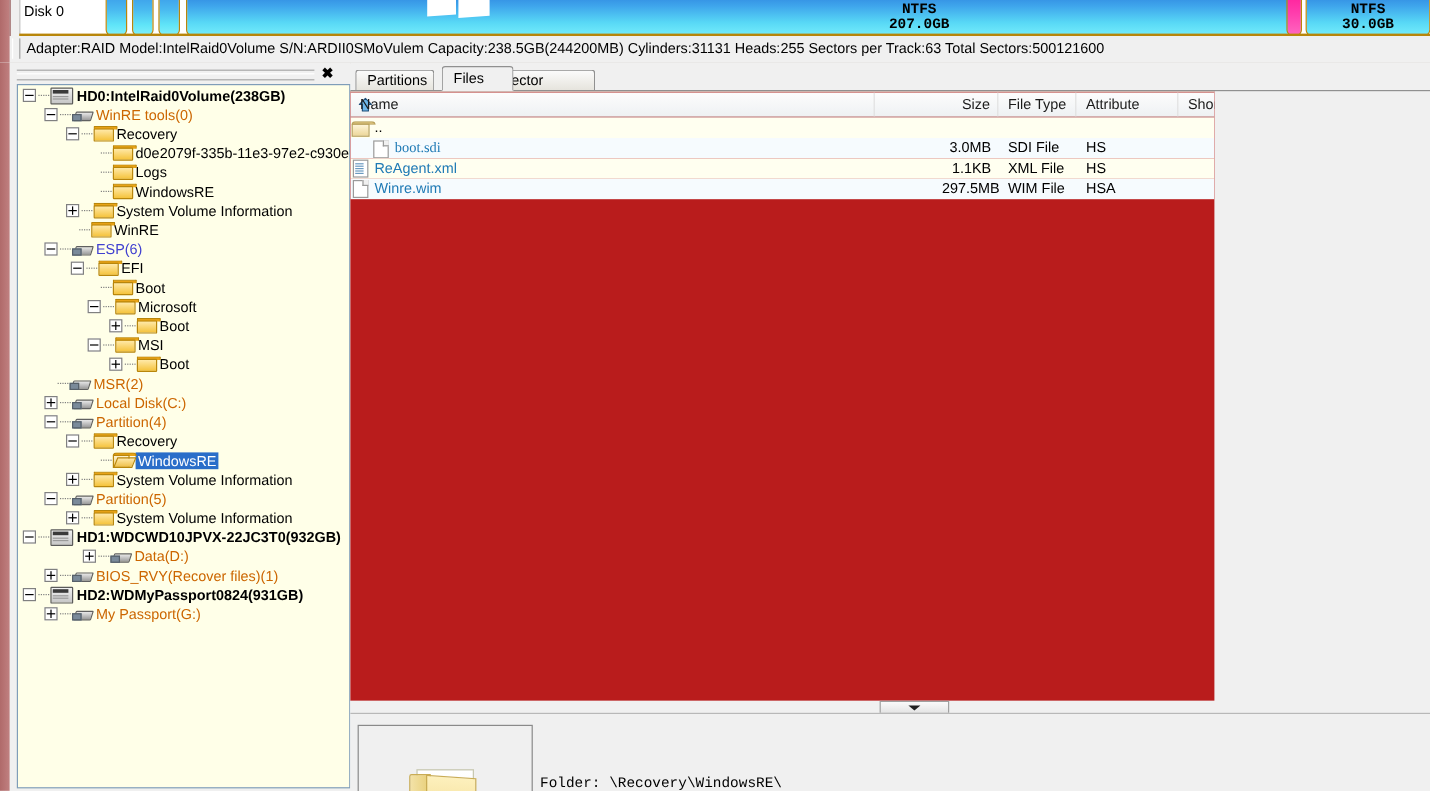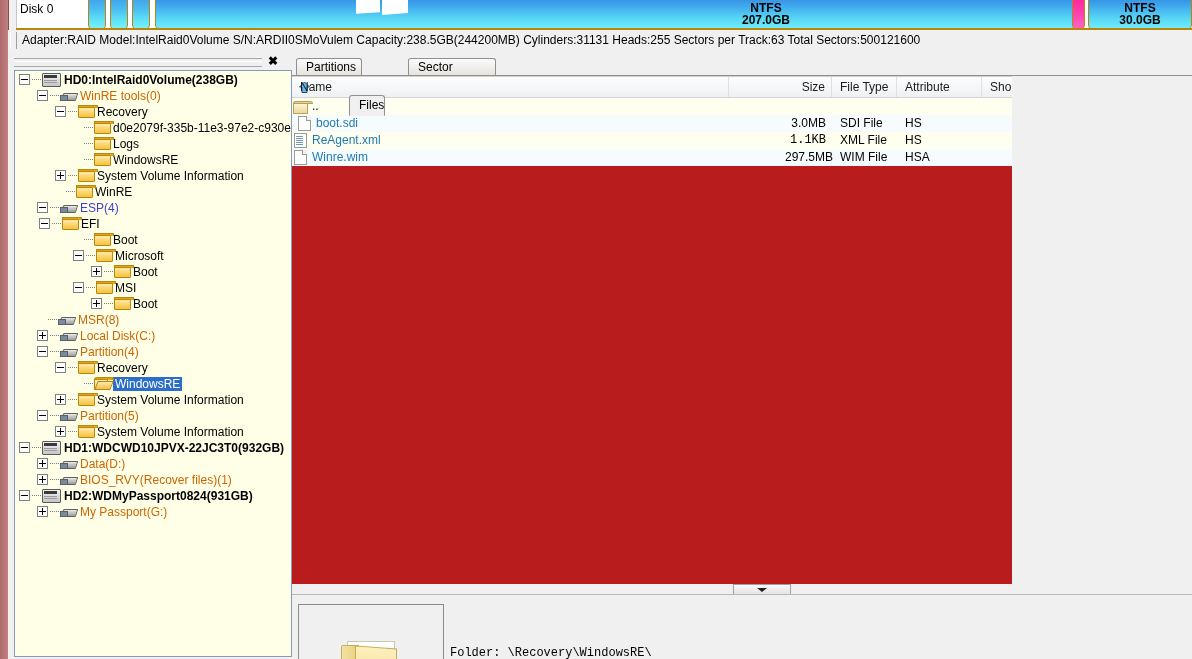--- a/index.html
+++ b/index.html
@@ -60,20 +60,21 @@
     border-color: #b8860b;
   }
   .part-text {
     position: absolute;
     left: 0; right: 0; top: 7px;
     text-align: center;
     font-weight: bold;
     font-size: 12px;
     color: #000;
     line-height: 12px;
+    font-family: Liberation Mono, monospace;
   }
   .part-text .fs { display: block; }
   .part-text .sz { display: block; }
   .winlogo {
     position: absolute;
     left: 50%;
     top: 2px;
     width: 52px;
     height: 18px;
     margin-left: -26px;
@@ -454,49 +455,49 @@
   <div id="tree-box">
     <div id="tree-nodes">
         <div class="tnode" style="padding-left: 4px;"><span class="expander"></span><span class="dots"></span><span class="ico ico-hdd"></span><span class="tlabel disk">HD0:IntelRaid0Volume(238GB)</span></div>
         <div class="tnode" style="padding-left: 22px;"><span class="expander"></span><span class="dots"></span><span class="ico ico-vol"><span class="v1"></span><span class="v2"></span></span><span class="tlabel volume">WinRE tools(0)</span></div>
         <div class="tnode" style="padding-left: 40px;"><span class="expander"></span><span class="dots"></span><span class="ico ico-folder"><span class="tab"></span><span class="body"></span></span><span class="tlabel plain">Recovery</span></div>
         <div class="tnode" style="padding-left: 58px;"><span class="expander-spacer"></span><span class="dots"></span><span class="ico ico-folder"><span class="tab"></span><span class="body"></span></span><span class="tlabel plain">d0e2079f-335b-11e3-97e2-c930e9</span></div>
         <div class="tnode" style="padding-left: 58px;"><span class="expander-spacer"></span><span class="dots"></span><span class="ico ico-folder"><span class="tab"></span><span class="body"></span></span><span class="tlabel plain">Logs</span></div>
         <div class="tnode" style="padding-left: 58px;"><span class="expander-spacer"></span><span class="dots"></span><span class="ico ico-folder"><span class="tab"></span><span class="body"></span></span><span class="tlabel plain">WindowsRE</span></div>
         <div class="tnode" style="padding-left: 40px;"><span class="expander plus"></span><span class="dots"></span><span class="ico ico-folder"><span class="tab"></span><span class="body"></span></span><span class="tlabel plain">System Volume Information</span></div>
         <div class="tnode" style="padding-left: 40px;"><span class="expander-spacer"></span><span class="dots"></span><span class="ico ico-folder"><span class="tab"></span><span class="body"></span></span><span class="tlabel plain">WinRE</span></div>
-        <div class="tnode" style="padding-left: 22px;"><span class="expander"></span><span class="dots"></span><span class="ico ico-vol"><span class="v1"></span><span class="v2"></span></span><span class="tlabel volume blue">ESP(4)</span></div>
-        <div class="tnode" style="padding-left: 24px;"><span class="expander"></span><span class="dots"></span><span class="ico ico-folder"><span class="tab"></span><span class="body"></span></span><span class="tlabel plain">EFI</span></div>
+        <div class="tnode" style="padding-left: 22px;"><span class="expander"></span><span class="dots"></span><span class="ico ico-vol"><span class="v1"></span><span class="v2"></span></span><span class="tlabel volume blue">ESP(6)</span></div>
+        <div class="tnode" style="padding-left: 44px;"><span class="expander"></span><span class="dots"></span><span class="ico ico-folder"><span class="tab"></span><span class="body"></span></span><span class="tlabel plain">EFI</span></div>
         <div class="tnode" style="padding-left: 58px;"><span class="expander-spacer"></span><span class="dots"></span><span class="ico ico-folder"><span class="tab"></span><span class="body"></span></span><span class="tlabel plain">Boot</span></div>
         <div class="tnode" style="padding-left: 58px;"><span class="expander"></span><span class="dots"></span><span class="ico ico-folder"><span class="tab"></span><span class="body"></span></span><span class="tlabel plain">Microsoft</span></div>
         <div class="tnode" style="padding-left: 76px;"><span class="expander plus"></span><span class="dots"></span><span class="ico ico-folder"><span class="tab"></span><span class="body"></span></span><span class="tlabel plain">Boot</span></div>
         <div class="tnode" style="padding-left: 58px;"><span class="expander"></span><span class="dots"></span><span class="ico ico-folder"><span class="tab"></span><span class="body"></span></span><span class="tlabel plain">MSI</span></div>
         <div class="tnode" style="padding-left: 76px;"><span class="expander plus"></span><span class="dots"></span><span class="ico ico-folder"><span class="tab"></span><span class="body"></span></span><span class="tlabel plain">Boot</span></div>
-        <div class="tnode" style="padding-left: 22px;"><span class="expander-spacer"></span><span class="dots"></span><span class="ico ico-vol"><span class="v1"></span><span class="v2"></span></span><span class="tlabel volume">MSR(8)</span></div>
+        <div class="tnode" style="padding-left: 22px;"><span class="expander-spacer"></span><span class="dots"></span><span class="ico ico-vol"><span class="v1"></span><span class="v2"></span></span><span class="tlabel volume">MSR(2)</span></div>
         <div class="tnode" style="padding-left: 22px;"><span class="expander plus"></span><span class="dots"></span><span class="ico ico-vol"><span class="v1"></span><span class="v2"></span></span><span class="tlabel volume">Local Disk(C:)</span></div>
         <div class="tnode" style="padding-left: 22px;"><span class="expander"></span><span class="dots"></span><span class="ico ico-vol"><span class="v1"></span><span class="v2"></span></span><span class="tlabel volume">Partition(4)</span></div>
         <div class="tnode" style="padding-left: 40px;"><span class="expander"></span><span class="dots"></span><span class="ico ico-folder"><span class="tab"></span><span class="body"></span></span><span class="tlabel plain">Recovery</span></div>
         <div class="tnode" style="padding-left: 58px;"><span class="expander-spacer"></span><span class="dots"></span><span class="ico ico-folder-open"><span class="tab"></span><span class="body"></span><span class="flap"></span></span><span class="tlabel sel">WindowsRE</span></div>
         <div class="tnode" style="padding-left: 40px;"><span class="expander plus"></span><span class="dots"></span><span class="ico ico-folder"><span class="tab"></span><span class="body"></span></span><span class="tlabel plain">System Volume Information</span></div>
         <div class="tnode" style="padding-left: 22px;"><span class="expander"></span><span class="dots"></span><span class="ico ico-vol"><span class="v1"></span><span class="v2"></span></span><span class="tlabel volume">Partition(5)</span></div>
         <div class="tnode" style="padding-left: 40px;"><span class="expander plus"></span><span class="dots"></span><span class="ico ico-folder"><span class="tab"></span><span class="body"></span></span><span class="tlabel plain">System Volume Information</span></div>
         <div class="tnode" style="padding-left: 4px;"><span class="expander"></span><span class="dots"></span><span class="ico ico-hdd"></span><span class="tlabel disk">HD1:WDCWD10JPVX-22JC3T0(932GB)</span></div>
-        <div class="tnode" style="padding-left: 22px;"><span class="expander plus"></span><span class="dots"></span><span class="ico ico-vol"><span class="v1"></span><span class="v2"></span></span><span class="tlabel volume">Data(D:)</span></div>
+        <div class="tnode" style="padding-left: 22px; margin-left: 32px;"><span class="expander plus"></span><span class="dots"></span><span class="ico ico-vol"><span class="v1"></span><span class="v2"></span></span><span class="tlabel volume">Data(D:)</span></div>
         <div class="tnode" style="padding-left: 22px;"><span class="expander plus"></span><span class="dots"></span><span class="ico ico-vol"><span class="v1"></span><span class="v2"></span></span><span class="tlabel volume">BIOS_RVY(Recover files)(1)</span></div>
         <div class="tnode" style="padding-left: 4px;"><span class="expander"></span><span class="dots"></span><span class="ico ico-hdd"></span><span class="tlabel disk">HD2:WDMyPassport0824(931GB)</span></div>
         <div class="tnode" style="padding-left: 22px;"><span class="expander plus"></span><span class="dots"></span><span class="ico ico-vol"><span class="v1"></span><span class="v2"></span></span><span class="tlabel volume">My Passport(G:)</span></div>
       </div>
   </div>
 </div>
 
 <div id="right-pane">
 
   <div id="tabstrip">
       <div class="tab" style="left: 4px; width: 66px;">Partitions</div>
-      <div class="tab active" style="left: 57px; width: 36px; margin-top: 40px;">Files</div>
+      <div class="tab active" style="left: 76px; width: 60px;">Files</div>
       <div class="tab" style="left: 116px; width: 88px;">Sector Editor</div>
     </div>
 
   <div id="filelist">
     <div id="fl-header">
       <div class="sort-arrow">
         <svg width="13" height="13" viewBox="0 0 13 13">
           <polygon points="6.5,1 11.5,6 9,6 9,11.5 4,11.5 4,6 1.5,6" fill="#6fb7e8" stroke="#1f4e79" stroke-width="1" stroke-linejoin="round"></polygon>
         </svg>
       </div>
@@ -526,31 +527,31 @@
         <div class="fl-row odd">
           <div class="fc " style="left: 0px; width: 437px;"><span class="ico-updir"><span class="tab"></span><span class="body"></span></span><span class="fname updir">..</span></div>
           <div class="fc num" style="left: 437px; width: 103px; padding-right: 6px;"></div>
           <div class="fc " style="left: 540px; width: 65px; padding-left: 8px;"></div>
           <div class="fc " style="left: 605px; width: 85px; padding-left: 8px;"></div>
           <div class="fc " style="left: 690px; width: 55px; padding-left: 8px;"></div>
           <div class="fc " style="left: 745px; width: 95px; padding-left: 8px;"></div>
           <div class="fc " style="left: 840px; width: 120px; padding-left: 8px;"></div>
         </div>
         <div class="fl-row even">
-          <div class="fc " style="left: 4px; width: 437px;"><span class="ico-file"></span><span class="fname">boot.sdi</span></div>
+          <div class="fc " style="left: 17px; width: 437px; font-family: Liberation Serif, serif;"><span class="ico-file"></span><span class="fname">boot.sdi</span></div>
           <div class="fc num" style="left: 437px; width: 103px; padding-right: 6px;">3.0MB</div>
           <div class="fc " style="left: 540px; width: 65px; padding-left: 8px;">SDI File</div>
           <div class="fc " style="left: 605px; width: 85px; padding-left: 8px;">HS</div>
           <div class="fc " style="left: 690px; width: 55px; padding-left: 8px;"></div>
           <div class="fc " style="left: 745px; width: 95px; padding-left: 8px;">2013-06-18 08:08:02</div>
           <div class="fc " style="left: 840px; width: 120px; padding-left: 8px;">2014-09-18 11:10:47</div>
         </div>
         <div class="fl-row odd">
           <div class="fc " style="left: 0px; width: 437px;"><span class="ico-xml"></span><span class="fname">ReAgent.xml</span></div>
-          <div class="fc num" style="left: 437px; width: 103px; padding-right: 6px; font-family: Liberation Mono, monospace;">1.1KB</div>
+          <div class="fc num" style="left: 437px; width: 103px; padding-right: 6px;">1.1KB</div>
           <div class="fc " style="left: 540px; width: 65px; padding-left: 8px;">XML File</div>
           <div class="fc " style="left: 605px; width: 85px; padding-left: 8px;">HS</div>
           <div class="fc " style="left: 690px; width: 55px; padding-left: 8px;"></div>
           <div class="fc " style="left: 745px; width: 95px; padding-left: 8px;">2015-03-22 14:01:33</div>
           <div class="fc " style="left: 840px; width: 120px; padding-left: 8px;">2015-03-22 14:01:33</div>
         </div>
         <div class="fl-row even">
           <div class="fc " style="left: 0px; width: 437px;"><span class="ico-file"></span><span class="fname">Winre.wim</span></div>
           <div class="fc num" style="left: 444px; width: 103px; padding-right: 6px; text-align: right;">297.5MB</div>
           <div class="fc " style="left: 540px; width: 65px; padding-left: 8px;">WIM File</div>

